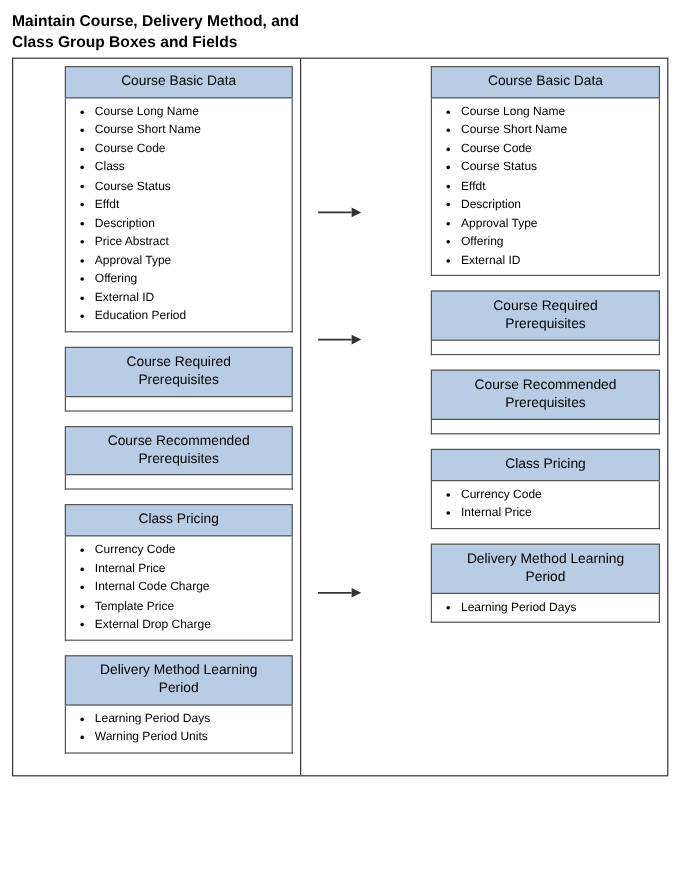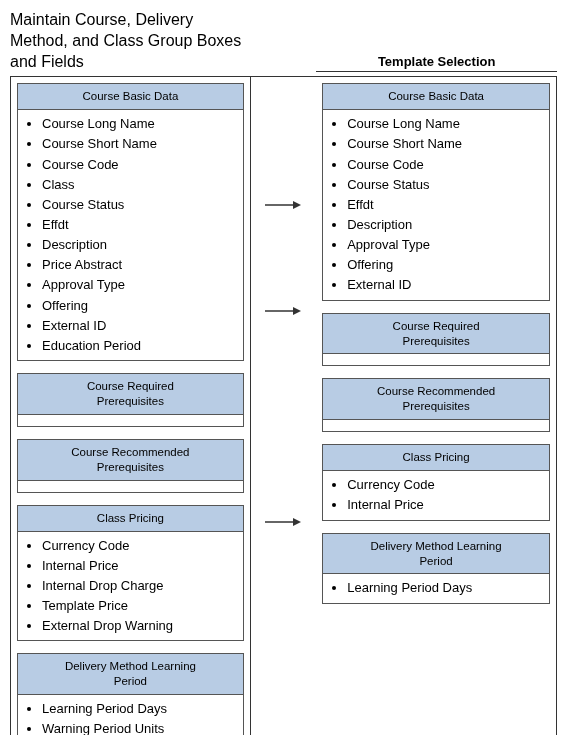--- a/index.html
+++ b/index.html
@@ -20,22 +20,22 @@
     }
 
     .top-header {
       display: flex;
       margin-bottom: 4px;
       align-items: flex-end;
     }
 
     .th-left {
       width: 44%;
-      font-weight: normal;
-      font-size: 16px;
+      font-weight: bold;
+      font-size: 13px;
       line-height: 1.3;
     }
 
     .th-divider {
       width: 12%;
     }
 
     .th-right {
       width: 44%;
       font-weight: bold;
@@ -64,20 +64,21 @@
       justify-content: flex-start;
     }
 
     .ca-right {
       width: 44%;
       padding: 6px;
     }
 
     .grp {
       margin-bottom: 12px;
+      margin-left: 37px;
     }
 
     .grp-hdr {
       background: #b8cce4;
       border: 1px solid #555;
       padding: 5px 4px;
       text-align: center;
       font-size: 11.5px;
       line-height: 1.3;
     }
@@ -87,21 +88,21 @@
       border-top: none;
       padding: 4px 4px 4px 14px;
     }
 
     .grp-body ul {
       list-style: disc;
       padding-left: 10px;
     }
 
     .grp-body li {
-      font-size: 13px;
+      font-size: 10px;
       line-height: 1.55;
     }
 
     .grp-empty {
       border: 1px solid #555;
       border-top: none;
       min-height: 12px;
     }
 
     .arrow-cell {
@@ -111,21 +112,20 @@
     }
   </style>
 </head>
 <body>
 
 <div class="full-layout">
 
   <div class="top-header">
     <div class="th-left">Maintain Course, Delivery Method, and Class Group Boxes and Fields</div>
     <div class="th-divider"></div>
-    <div class="th-right">Template Selection</div>
   </div>
 
   <div class="content-area">
 
     <div class="ca-left">
 
       <div class="grp">
         <div class="grp-hdr">Course Basic Data</div>
         <div class="grp-body">
           <ul>
@@ -154,23 +154,23 @@
         <div class="grp-hdr">Course Recommended<br>Prerequisites</div>
         <div class="grp-empty"></div>
       </div>
 
       <div class="grp">
         <div class="grp-hdr">Class Pricing</div>
         <div class="grp-body">
           <ul>
             <li>Currency Code</li>
             <li>Internal Price</li>
-            <li>Internal Drop Charge</li>
+            <li>Internal Code Charge</li>
             <li>Template Price</li>
-            <li>External Drop Warning</li>
+            <li>External Drop Charge</li>
           </ul>
         </div>
       </div>
 
       <div class="grp">
         <div class="grp-hdr">Delivery Method Learning<br>Period</div>
         <div class="grp-body">
           <ul>
             <li>Learning Period Days</li>
             <li>Warning Period Units</li>

